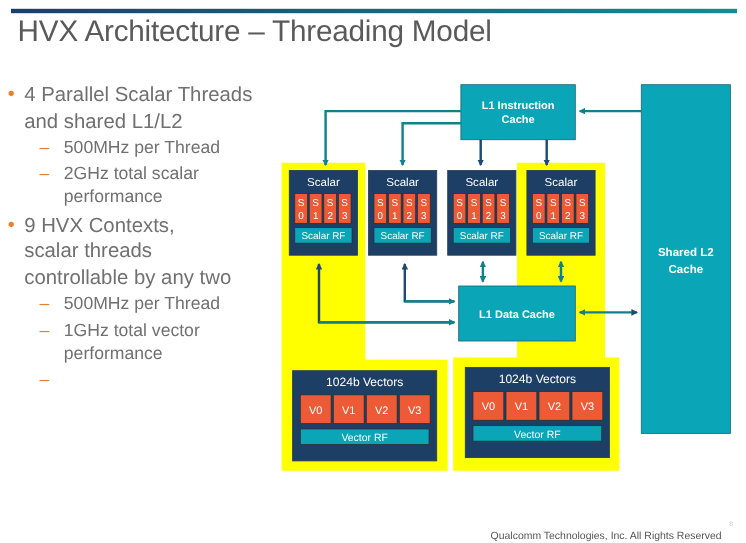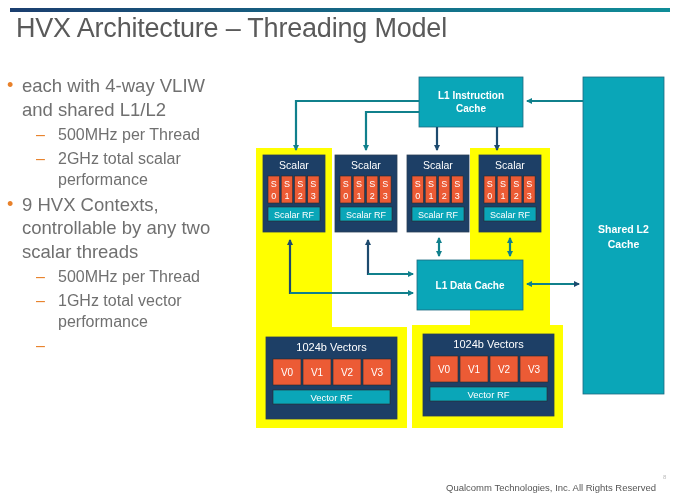--- a/index.html
+++ b/index.html
@@ -19,38 +19,38 @@
 </head>
 <body>
 
 <div class="topbar"></div>
 <div class="title">HVX Architecture – Threading Model</div>
 
 <div class="bullets">
 
   <div class="b1">
     <span class="dot">•</span>
-    <div>each with 4-way VLIW</div>
+    <div>4 Parallel Scalar Threads</div>
     <div>and shared L1/L2</div>
   </div>
   <div class="b2">
     <span class="dash">–</span>
     <div>500MHz per Thread</div>
   </div>
   <div class="b2">
     <span class="dash">–</span>
     <div>2GHz total scalar</div>
     <div>performance</div>
   </div>
 
   <div class="b1">
     <span class="dot">•</span>
     <div>9 HVX Contexts,</div>
+    <div>scalar threads</div>
     <div>controllable by any two</div>
-    <div>scalar threads</div>
   </div>
   <div class="b2">
     <span class="dash">–</span>
     <div>500MHz per Thread</div>
   </div>
   <div class="b2">
     <span class="dash">–</span>
     <div>1GHz total vector</div>
     <div>performance</div>
   </div>

